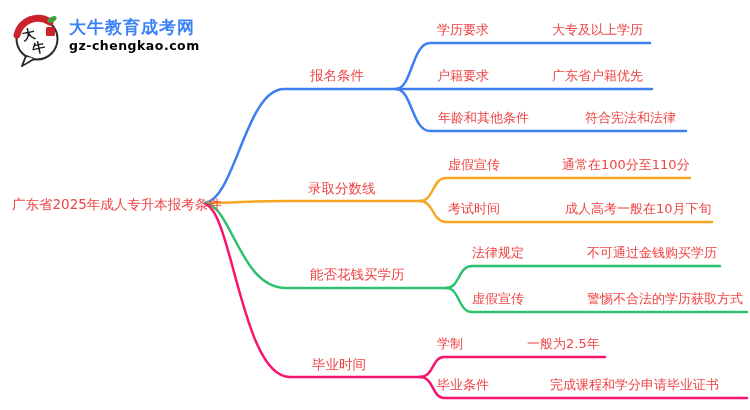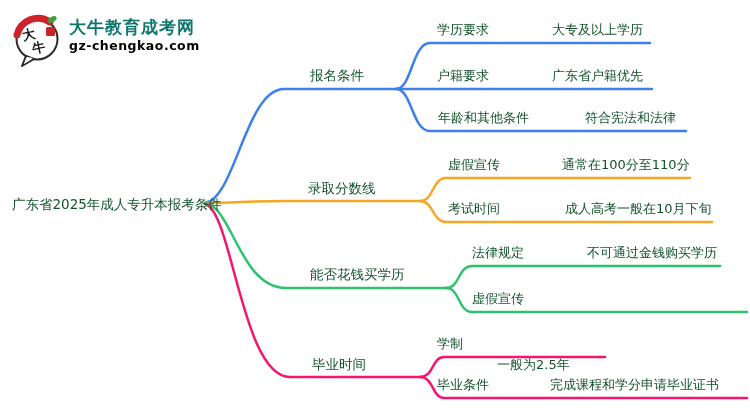--- a/index.html
+++ b/index.html
@@ -13,35 +13,35 @@
   svg.links path { fill:none; stroke-width:2.5; stroke-linecap:round; }
 
   
   .logo { position:absolute; left:12px; top:14px; display:flex; align-items:flex-start; z-index:2; }
   .logo-icon { width:52px; height:54px; flex:0 0 auto; }
   .logo-text { margin-left:5px; padding-top:3px; }
   .logo-title { font-size:17px; font-weight:bold; letter-spacing:1px; line-height:1.2; }
   .logo-subtitle { font-size:12.5px; font-weight:bold; letter-spacing:0.5px; line-height:1.2; margin-top:1px; }
 
   
-  .node { position:absolute; z-index:1; color:#14532d; white-space:nowrap; line-height:16px; font-size:13px; }
+  .node { position:absolute; z-index:1; color:#ef4444; white-space:nowrap; line-height:16px; font-size:13px; }
   .root-label  { left:12px;  top:195px; font-size:13.5px; line-height:18px; }
   .b1-label { left:310px; top:67px;  font-size:13.5px; }
   .b2-label { left:308px; top:180px; font-size:13.5px; }
   .b3-label { left:310px; top:266px; font-size:13.5px; }
   .b4-label { left:312px; top:356px; font-size:13.5px; }
 
   .r1-k { left:437px; top:22px; }   .r1-v { left:552px; top:22px;text-align:right; }
   .r2-k { left:437px; top:68px; }   .r2-v { left:552px; top:68px; }
   .r3-k { left:438px; top:110px; }  .r3-v { left:585px; top:110px; }
   .r4-k { left:448px; top:157px; }  .r4-v { left:562px; top:157px; }
   .r5-k { left:448px; top:201px; }  .r5-v { left:565px; top:201px; }
   .r6-k { left:472px; top:245px; }  .r6-v { left:587px; top:245px; }
   .r7-k { left:472px; top:291px; }  .r7-v { left:587px; top:291px; }
-  .r8-k { left:437px; top:336px; }  .r8-v { left:497px; top:336px;margin-top:21px; }
+  .r8-k { left:437px; top:336px; }  .r8-v { left:527px; top:336px; }
   .r9-k { left:437px; top:377px; }  .r9-v { left:550px; top:377px; }
 </style>
 </head>
 <body>
 
 <div class="stage">
 
   <svg class="links" width="750" height="410" viewBox="0 0 750 410">
 
     <g>
@@ -80,21 +80,21 @@
       <path d="M5,21 A21.5,21.5 0 0 1 38,8" fill="none" stroke="#CC2229" stroke-width="7" stroke-linecap="round"></path>
 
       <ellipse cx="40" cy="5.5" rx="5" ry="2.6" fill="#3FA23C" transform="rotate(-28 40 5.5)"></ellipse>
 
       <rect x="34" y="13" width="9" height="9" rx="1.5" fill="#CC2229"></rect>
 
       <text x="17" y="25" font-size="13" font-weight="bold" fill="#1a1a1a" text-anchor="middle" transform="rotate(-12 17 22)">大</text>
       <text x="27" y="38" font-size="13" font-weight="bold" fill="#1a1a1a" text-anchor="middle" transform="rotate(-12 27 35)">牛</text>
     </svg>
     <div class="logo-text">
-      <div class="logo-title" style="color: #0f766e;">大牛教育成考网</div>
+      <div class="logo-title" style="color: #3b82f6;">大牛教育成考网</div>
       <div class="logo-subtitle" style="color: #000000;">gz-chengkao.com</div>
     </div>
   </div>
 
   <div class="node root-label">广东省2025年成人专升本报考条件</div>
 
   <div class="node b1-label">报名条件</div>
   <div class="node b2-label">录取分数线</div>
   <div class="node b3-label">能否花钱买学历</div>
   <div class="node b4-label">毕业时间</div>
@@ -107,19 +107,20 @@
   <div class="node r3-v">符合宪法和法律</div>
 
   <div class="node r4-k">虚假宣传</div>
   <div class="node r4-v">通常在100分至110分</div>
   <div class="node r5-k">考试时间</div>
   <div class="node r5-v">成人高考一般在10月下旬</div>
 
   <div class="node r6-k">法律规定</div>
   <div class="node r6-v">不可通过金钱购买学历</div>
   <div class="node r7-k">虚假宣传</div>
+  <div class="node r7-v">警惕不合法的学历获取方式</div>
 
   <div class="node r8-k">学制</div>
   <div class="node r8-v">一般为2.5年</div>
   <div class="node r9-k">毕业条件</div>
   <div class="node r9-v">完成课程和学分申请毕业证书</div>
 
 </div>
 
 </body></html>

